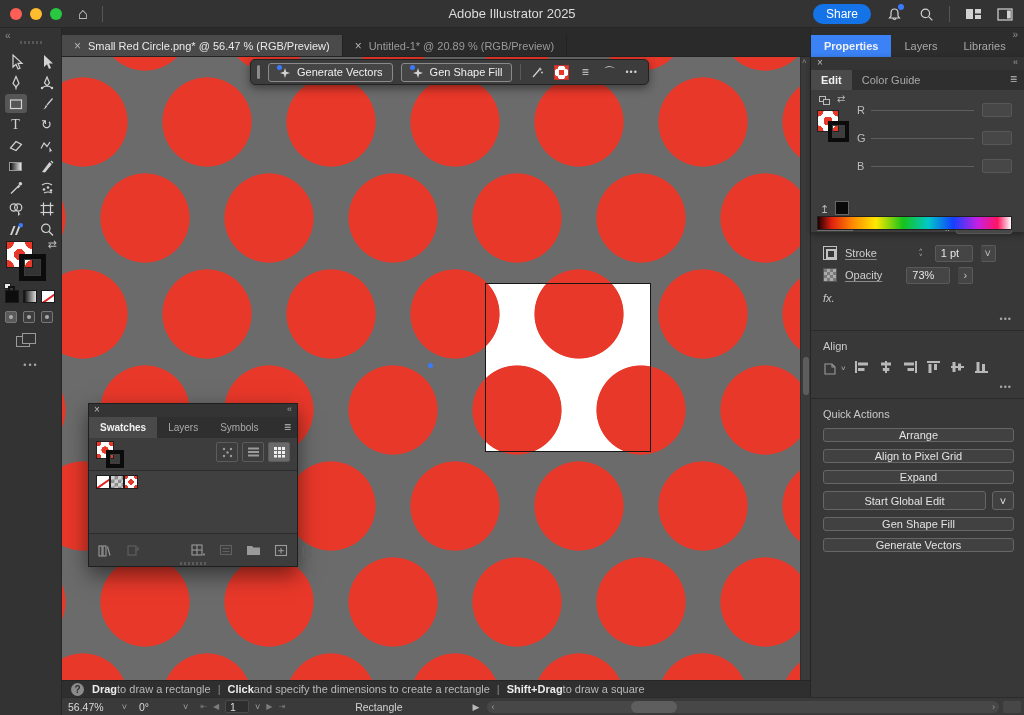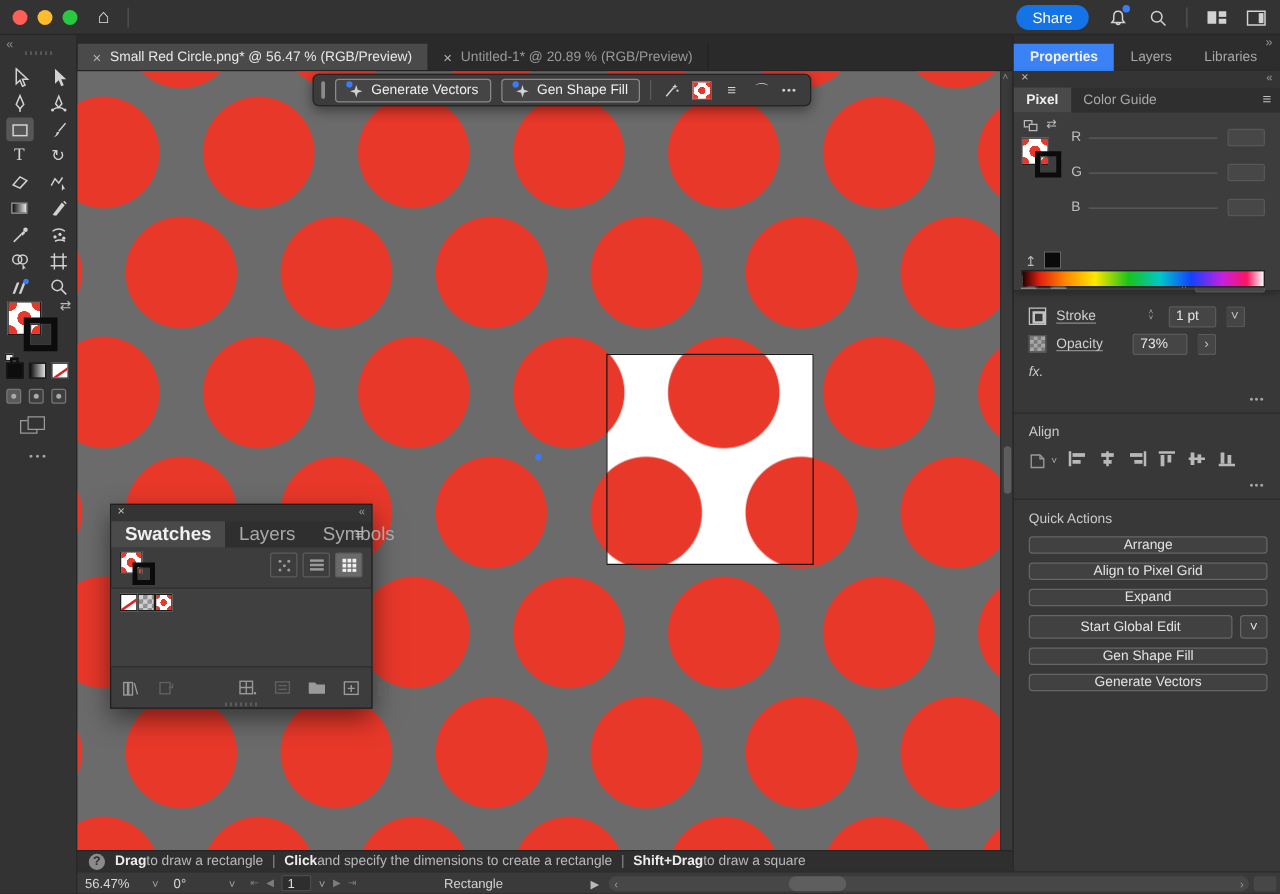--- a/index.html
+++ b/index.html
@@ -94,21 +94,21 @@
   .ctx-ic { display:flex; align-items:center; justify-content:center; width:16px; height:16px; color:#d6d6d6; font-size:12px; }
   .ctx-chip { width:15px; height:15px; border:1px solid #b33; }
   .ctx-more { color:#cfcfcf; font-size:9px; letter-spacing:1px; }
 
   
   .swpanel { position:absolute; left:26px; top:346px; width:210px; height:164px; background:#3d3d3d; border:1px solid #1f1f1f; box-shadow:0 8px 20px rgba(0,0,0,.5); }
   .swpanel .phead { height:13px; background:#343434; position:relative; }
   .phead .x { position:absolute; left:5px; top:0; font-size:10px; color:#bdbdbd; }
   .phead .col { position:absolute; right:5px; top:0; font-size:9px; color:#9a9a9a; }
   .swtabs { display:flex; height:21px; background:#2f2f2f; align-items:stretch; position:relative; }
-  .swtab { padding:0 11px; display:flex; align-items:center; font-size:15px; color:#a9a9a9; }
+  .swtab { padding:0 11px; display:flex; align-items:center; font-size:10px; color:#a9a9a9; }
   .swtab.active { background:#4a4a4a; color:#f0f0f0; font-weight:bold; }
   .swtabs .menu { position:absolute; right:6px; top:3px; color:#c0c0c0; font-size:12px; }
   .sw-ind-row { position:relative; height:32px; }
   .sw-ind { position:absolute; left:7px; top:3px; width:34px; height:28px; }
   .sw-ind .f { position:absolute; left:0; top:0; width:18px; height:18px; border:1px solid #202020; }
   .sw-ind .s { position:absolute; left:10px; top:9px; width:18px; height:18px; border:4px solid #0b0b0b; box-shadow:0 0 0 1px #3d3d3d inset; }
   .sw-views { position:absolute; right:7px; top:4px; display:flex; gap:4px; }
   .sw-view { width:22px; height:20px; border:1px solid #5c5c5c; border-radius:2px; display:flex; align-items:center; justify-content:center; }
   .sw-view.active { background:#6a6a6a; }
   .sw-list { position:relative; height:64px; border-top:1px solid #2c2c2c; border-bottom:1px solid #2c2c2c; background:#404040; }
@@ -205,20 +205,21 @@
 <div id="app">
 
   <div class="titlebar">
     <div class="lights">
       <div class="light red"></div>
       <div class="light yellow"></div>
       <div class="light green"></div>
     </div>
     <div class="home-glyph">⌂</div>
     <div class="tb-sep"></div>
+    <div class="tb-title">Adobe Illustrator 2025</div>
     <div class="tb-right">
       <div class="share-btn">Share</div>
       <div class="icon-btn">
         <svg width="15" height="15" viewBox="0 0 15 15">
             <path class="ln" d="M7.5 2 C5 2 4 4 4 6 L4 9 L2.5 11 L12.5 11 L11 9 L11 6 C11 4 10 2 7.5 2 Z M6 11 a1.5 1.5 0 0 0 3 0"></path>
           </svg>
         <div class="notif-dot"></div>
       </div>
       <div class="icon-btn">
         <svg width="15" height="15" viewBox="0 0 15 15">
@@ -550,21 +551,21 @@
   </div>
 
   <div class="rightpanel">
 
     <div class="cpanel">
       <div class="phead">
         <span class="x" style="position:absolute;left:6px;top:0;font-size:10px;color:#bdbdbd">×</span>
         <span style="position:absolute;right:6px;top:0;font-size:9px;color:#9a9a9a">«</span>
       </div>
       <div class="ctabs">
-        <div class="ctab active">Pixel</div>
+        <div class="ctab active">Edit</div>
         <div class="ctab">Color Guide</div>
         <div class="menu">≡</div>
       </div>
       <div class="cbody">
         <div class="cp-dbl">
             <div class="a"></div>
             <div class="b"></div>
           </div>
         <div class="cp-swap">⇄</div>
         <div class="cp-fill dotchip"></div>

